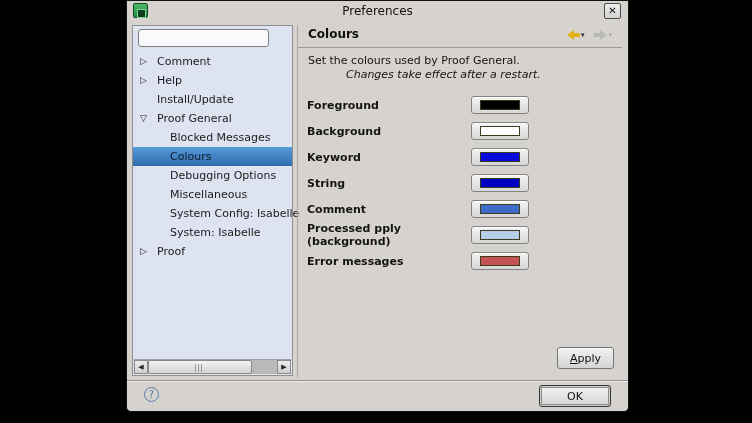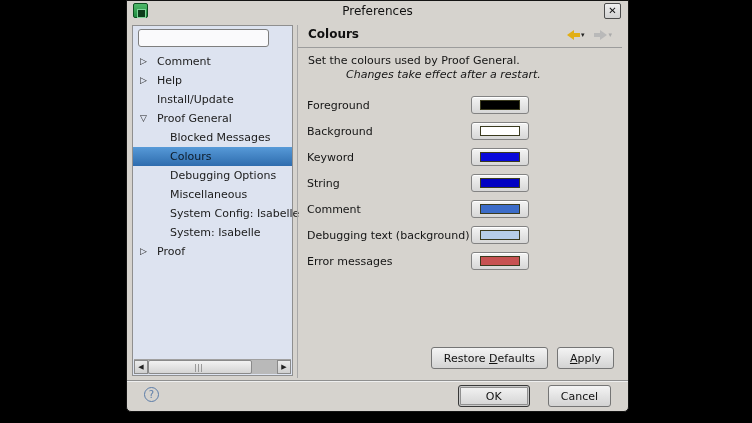--- a/index.html
+++ b/index.html
@@ -71,21 +71,21 @@
   .arrow-bar { width:6px; height:4px; }
   .dd { font-size:7px; line-height:7px; }
   .header-sep { position:absolute; left:0; right:0; top:22px; height:1px;
                 background:#9c9c9c; }
   .desc { position:absolute; left:10px; top:29px; font-size:11px; color:#141414;
           line-height:14px; }
   .desc .line2 { padding-left:38px;font-style:italic; }
 
   .color-rows { position:absolute; left:9px; top:71px; width:222px; }
   .color-row { display:flex; align-items:center; height:18px; margin-bottom:8px; }
-  .color-label { flex:1; font-size:11px; color:#141414; }
+  .color-label { flex:1; font-size:11px; color:#141414;font-weight:bold; }
   .swatch-btn { width:58px; height:18px; border:1px solid #838383; border-radius:3px;
                 background:linear-gradient(#f4f4f4,#d7d7d7); display:flex;
                 align-items:center; justify-content:center; cursor:pointer;
                 box-shadow:0 1px 0 #fff inset; }
   .swatch { width:40px; height:10px; border:1px solid #3a3a1e; }
 
   .panel-buttons { position:absolute; right:8px; bottom:9px; display:flex; gap:9px; }
   .btn { height:22px; padding:0 12px; font-size:11px; color:#111;
          background:linear-gradient(#f4f4f4,#d3d3d3); border:1px solid #757575;
          border-radius:3px; cursor:pointer; font-family:"DejaVu Sans",sans-serif; }
@@ -214,40 +214,38 @@
             <span class="swatch" style="background: rgb(0, 0, 194);"></span>
           </span>
         </div>
         <div class="color-row">
           <span class="color-label">Comment</span>
           <span class="swatch-btn">
             <span class="swatch" style="background: rgb(60, 108, 200);"></span>
           </span>
         </div>
         <div class="color-row">
-          <span class="color-label">Debugging text (background)</span>
+          <span class="color-label">Processed pply (background)</span>
           <span class="swatch-btn">
             <span class="swatch" style="background: rgb(182, 205, 232);"></span>
           </span>
         </div>
         <div class="color-row">
           <span class="color-label">Error messages</span>
           <span class="swatch-btn">
             <span class="swatch" style="background: rgb(199, 82, 82);"></span>
           </span>
         </div>
       </div>
 
       <div class="panel-buttons">
-        <button class="btn"><span>Restore </span><u>D</u><span>efaults</span></button>
         <button class="btn"><span></span><u>A</u><span>pply</span></button>
       </div>
     </div>
 
     <div class="footer-sep"></div>
     <div class="help-btn">?</div>
     <div class="footer-buttons">
       <button class="btn btn-ok">OK</button>
-      <button class="btn btn-cancel">Cancel</button>
     </div>
 
   </div>
 </div>
 
 </body></html>

